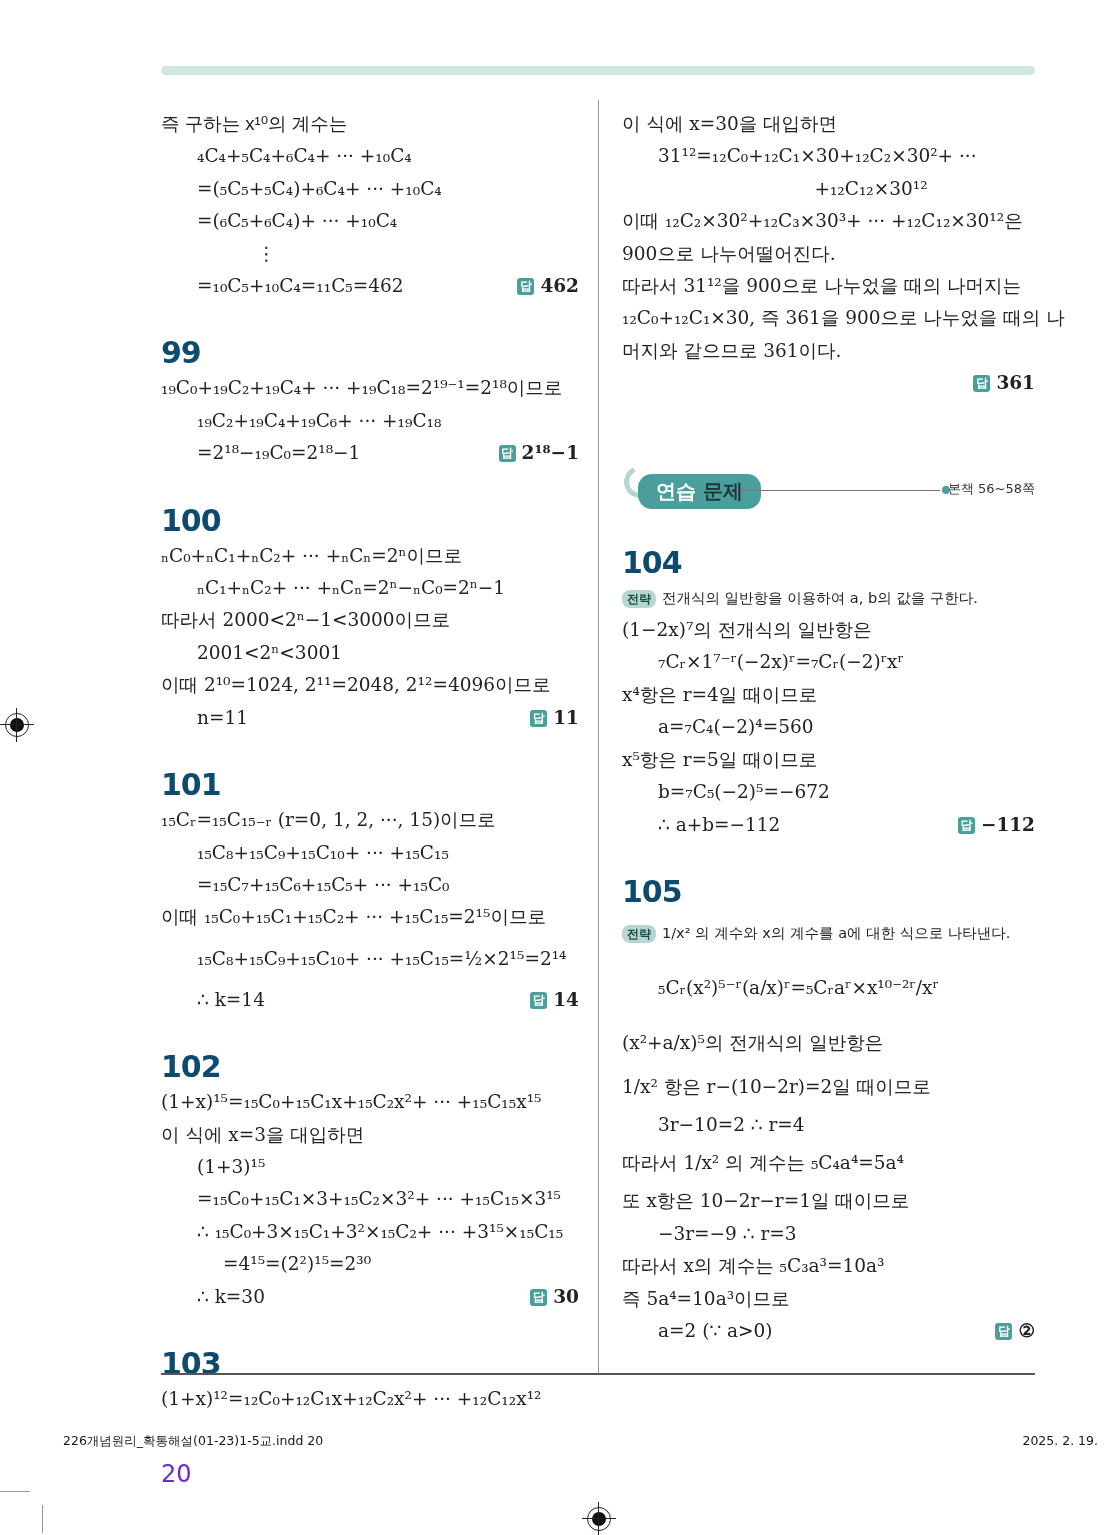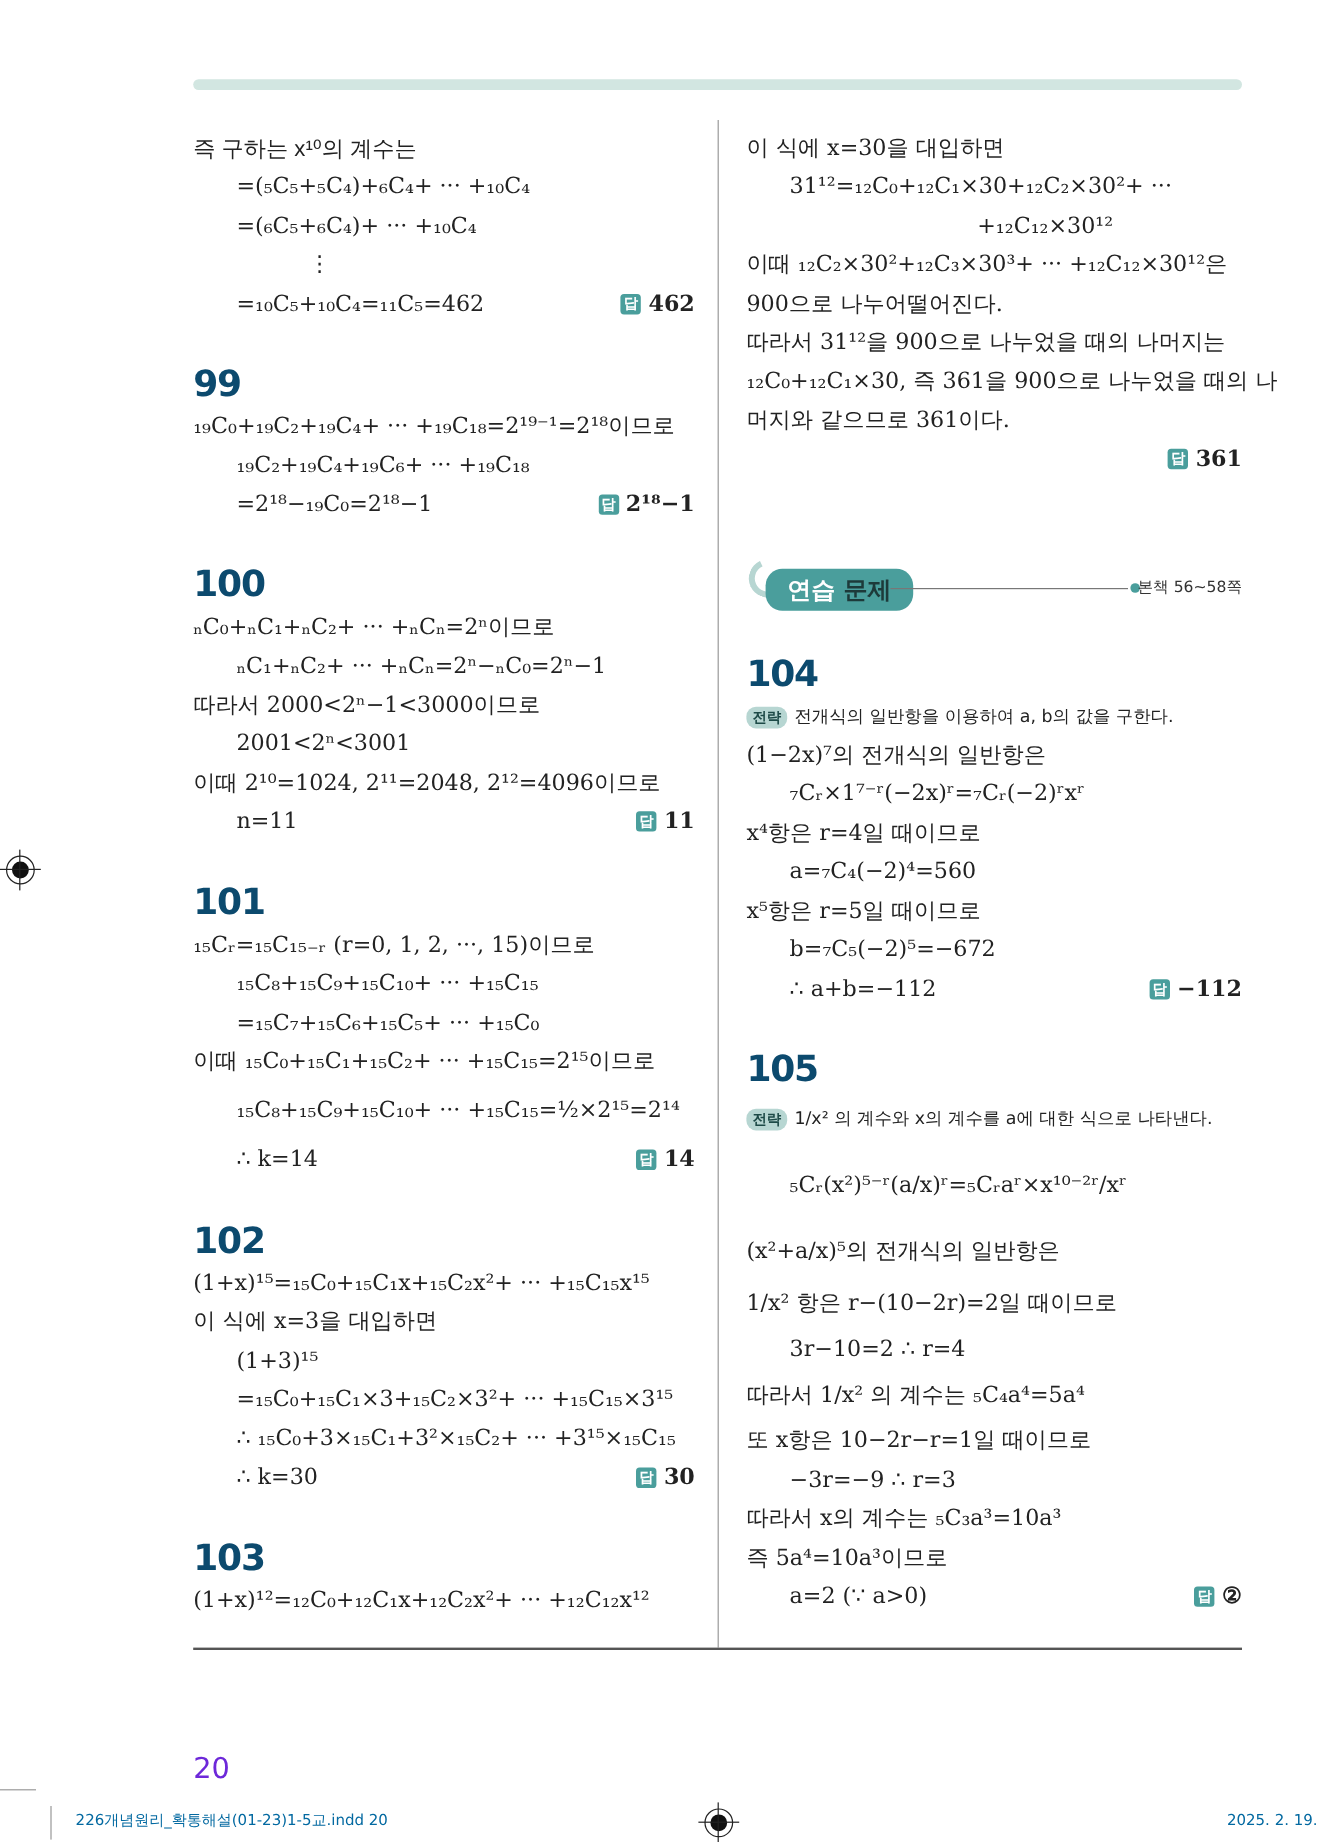--- a/index.html
+++ b/index.html
@@ -22,39 +22,40 @@
   .strat{display:inline-block;background:#b7d6d2;color:#1d4a47;font-family:"DejaVu Sans",sans-serif;font-size:12px;font-weight:bold;padding:0 5px;border-radius:8px;line-height:18px;margin-right:6px;}
   .small-kor{font-family:"DejaVu Sans",sans-serif;font-size:14.5px;}
   .section-head{position:relative;height:40px;margin-top:8px;}
   .pill{position:absolute;left:16px;top:2px;background:#4a9e9c;color:#fff;font-family:"DejaVu Sans",sans-serif;font-weight:bold;font-size:20px;padding:4px 18px;border-radius:14px;}
   .pill .b{color:#1d3a3a;}
   .moon{position:absolute;left:2px;top:-6px;width:22px;height:22px;border-radius:50%;border:5px solid #b7d6d2;border-right-color:transparent;border-top-color:transparent;transform:rotate(20deg);}
   .hrule{position:absolute;left:120px;top:18px;width:198px;height:1px;background:#777;}
   .dot{position:absolute;left:320px;top:14px;width:8px;height:8px;border-radius:50%;background:#4a9e9c;}
   .ref{position:absolute;right:0;top:8px;font-family:"DejaVu Sans",sans-serif;font-size:13px;color:#333;}
   .pagenum{position:absolute;left:161px;top:1460px;font-family:"DejaVu Sans",sans-serif;font-size:24px;color:#6d28d9;}
-  .footer{position:absolute;top:1509px;font-family:"DejaVu Sans",sans-serif;font-size:12.5px;color:#0369a1;}
+  .footer{position:absolute;top:1433px;font-family:"DejaVu Sans",sans-serif;font-size:12.5px;color:#0f172a;}
   .f-left{left:63px;}
   .f-right{right:12px;}
   .footbar{position:absolute;left:42px;top:1505px;width:1px;height:28px;background:#999;}
   .footdash{position:absolute;left:0;top:1491px;width:30px;height:1px;background:#999;}
   .reg{position:absolute;width:22px;height:22px;border-radius:50%;border:1.5px solid #222;}
   .reg::before{content:"";position:absolute;left:4px;top:4px;width:14px;height:14px;border-radius:50%;background:#111;}
   .reg::after{content:"";position:absolute;left:-6px;top:10px;width:34px;height:1px;background:#222;}
   .reg .v{position:absolute;left:10px;top:-6px;width:1px;height:34px;background:#222;}
 </style>
 </head>
 <body>
 
 <div class="topbar"></div>
 <div class="divider"></div>
 
 <div class="col col-left">
   <div>
     <div class="line kor">즉 구하는 x¹⁰의 계수는</div>
+    <div class="line ind">₄C₄+₅C₄+₆C₄+ ··· +₁₀C₄</div>
     <div class="line ind">=(₅C₅+₅C₄)+₆C₄+ ··· +₁₀C₄</div>
     <div class="line ind">=(₆C₅+₆C₄)+ ··· +₁₀C₄</div>
     <div class="line" style="padding-left:96px">⋮</div>
     <div class="line ind">
       <span>=₁₀C₅+₁₀C₄=₁₁C₅=462</span>
       <span class="ans"><span class="badge">답</span><span>462</span></span>
     </div>
   </div>
 
   <div>
@@ -93,20 +94,21 @@
     </div>
   </div>
 
   <div>
     <div class="pnum">102</div>
     <div class="line">(1+x)¹⁵=₁₅C₀+₁₅C₁x+₁₅C₂x²+ ··· +₁₅C₁₅x¹⁵</div>
     <div class="line">이 식에 x=3을 대입하면</div>
     <div class="line ind">(1+3)¹⁵</div>
     <div class="line ind">=₁₅C₀+₁₅C₁×3+₁₅C₂×3²+ ··· +₁₅C₁₅×3¹⁵</div>
     <div class="line ind">∴ ₁₅C₀+3×₁₅C₁+3²×₁₅C₂+ ··· +3¹⁵×₁₅C₁₅</div>
+    <div class="line ind3">=4¹⁵=(2²)¹⁵=2³⁰</div>
     <div class="line ind">
       <span>∴ k=30</span>
       <span class="ans"><span class="badge">답</span><span>30</span></span>
     </div>
   </div>
 
   <div>
     <div class="pnum">103</div>
     <div class="line">(1+x)¹²=₁₂C₀+₁₂C₁x+₁₂C₂x²+ ··· +₁₂C₁₂x¹²</div>
   </div>

